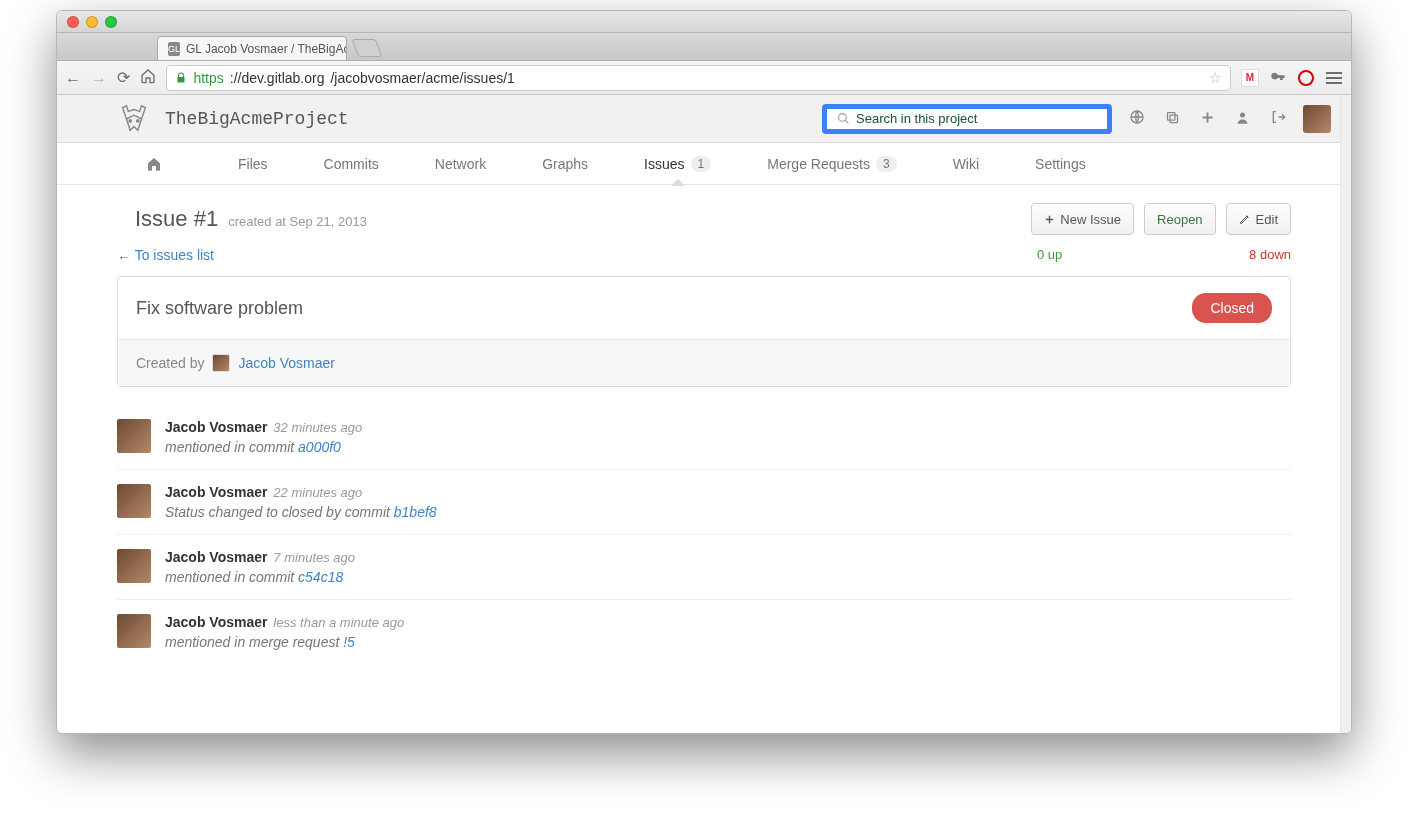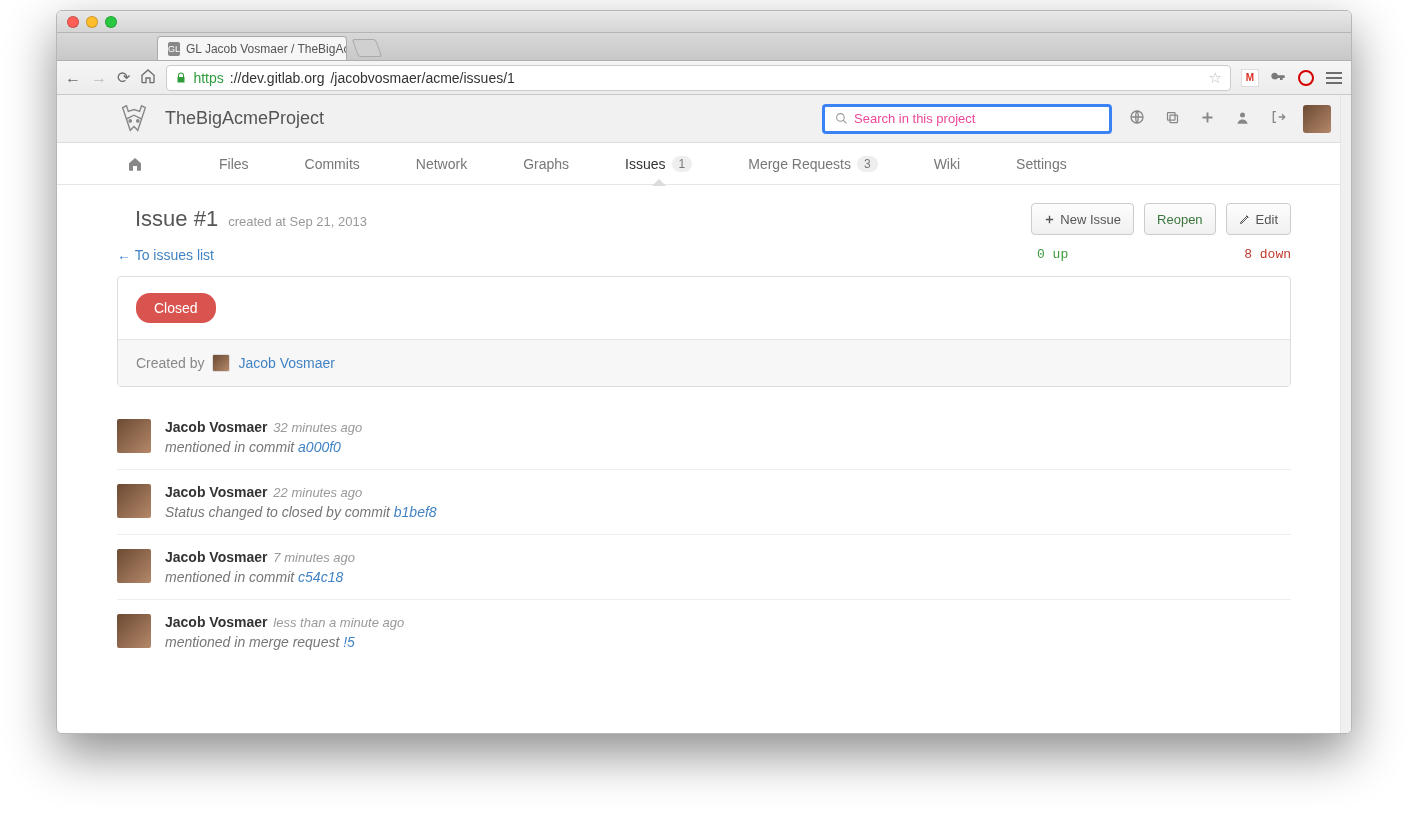--- a/index.html
+++ b/index.html
@@ -145,49 +145,49 @@
   border-bottom: 1px solid #dcdcdc;
   display: flex;
   align-items: center;
   padding: 0 20px 0 60px;
   gap: 14px;
 }
 .logo-fox {
   width: 34px; height: 34px;
   color: #777;
 }
-.project-title { font-size: 18px; color: #555; }
+.project-title { font-size: 18px; color: #555; font-family: Liberation Mono, monospace; }
 .top-header .spacer { flex: 1; }
 .search-input {
   width: 290px;
   height: 30px;
-  border: 3px solid #3b82f6;
+  border: 5px solid #3b82f6;
   border-radius: 4px;
   background: #fff;
   display: flex;
   align-items: center;
   padding: 0 10px;
-  color: #ec4899;
+  color: #14532d;
   gap: 6px;
   font-size: 13px;
 }
 .header-ico { color: #888; font-size: 15px; cursor: pointer; padding: 0 3px; }
 .avatar {
   width: 28px; height: 28px;
   background: linear-gradient(135deg, #6b4a33, #b58869);
   border-radius: 3px;
 }
 
 
 .project-nav {
   height: 42px;
   border-bottom: 1px solid #e5e5e5;
   display: flex;
   align-items: flex-start;
-  padding: 0 60px;
+  padding: 0 79px;
 }
 .project-nav .navitem {
   padding: 0 28px;
   height: 42px;
   display: flex;
   align-items: center;
   color: #777;
   font-size: 14px;
   gap: 6px;
   position: relative;
@@ -245,21 +245,20 @@
   cursor: pointer;
 }
 .btn.reopen { color: #3c763d; }
 .backlink { color: #4183c4; font-size: 14px; margin-top: 12px; display: inline-block; cursor: pointer; }
 .votes {
   display: flex;
   justify-content: flex-end;
   gap: 0;
   margin-top: -16px;
   font-size: 13px;
-  font-family: Liberation Mono, monospace;
 }
 .votes .vote-up { color: #3c9a3c; flex: 1; text-align: left; padding-left: 920px; }
 .votes .vote-down { color: #c0392b; }
 
 .issue-box {
   margin-top: 14px;
   border: 1px solid #ddd;
   border-radius: 4px;
 }
 .issue-box .summary {
@@ -490,20 +489,21 @@
 
         <a class="backlink">← To issues list</a>
 
         <div class="votes">
           <span class="vote-up">0 up</span>
           <span class="vote-down">8 down</span>
         </div>
 
         <div class="issue-box">
           <div class="summary">
+            <h2>Fix software problem</h2>
             <span class="status-closed">Closed</span>
           </div>
           <div class="meta">
             <span>Created by</span>
             <div class="avatar-sm" style="width:18px;height:18px;"></div>
             <a>Jacob Vosmaer</a>
           </div>
         </div>
 
 

